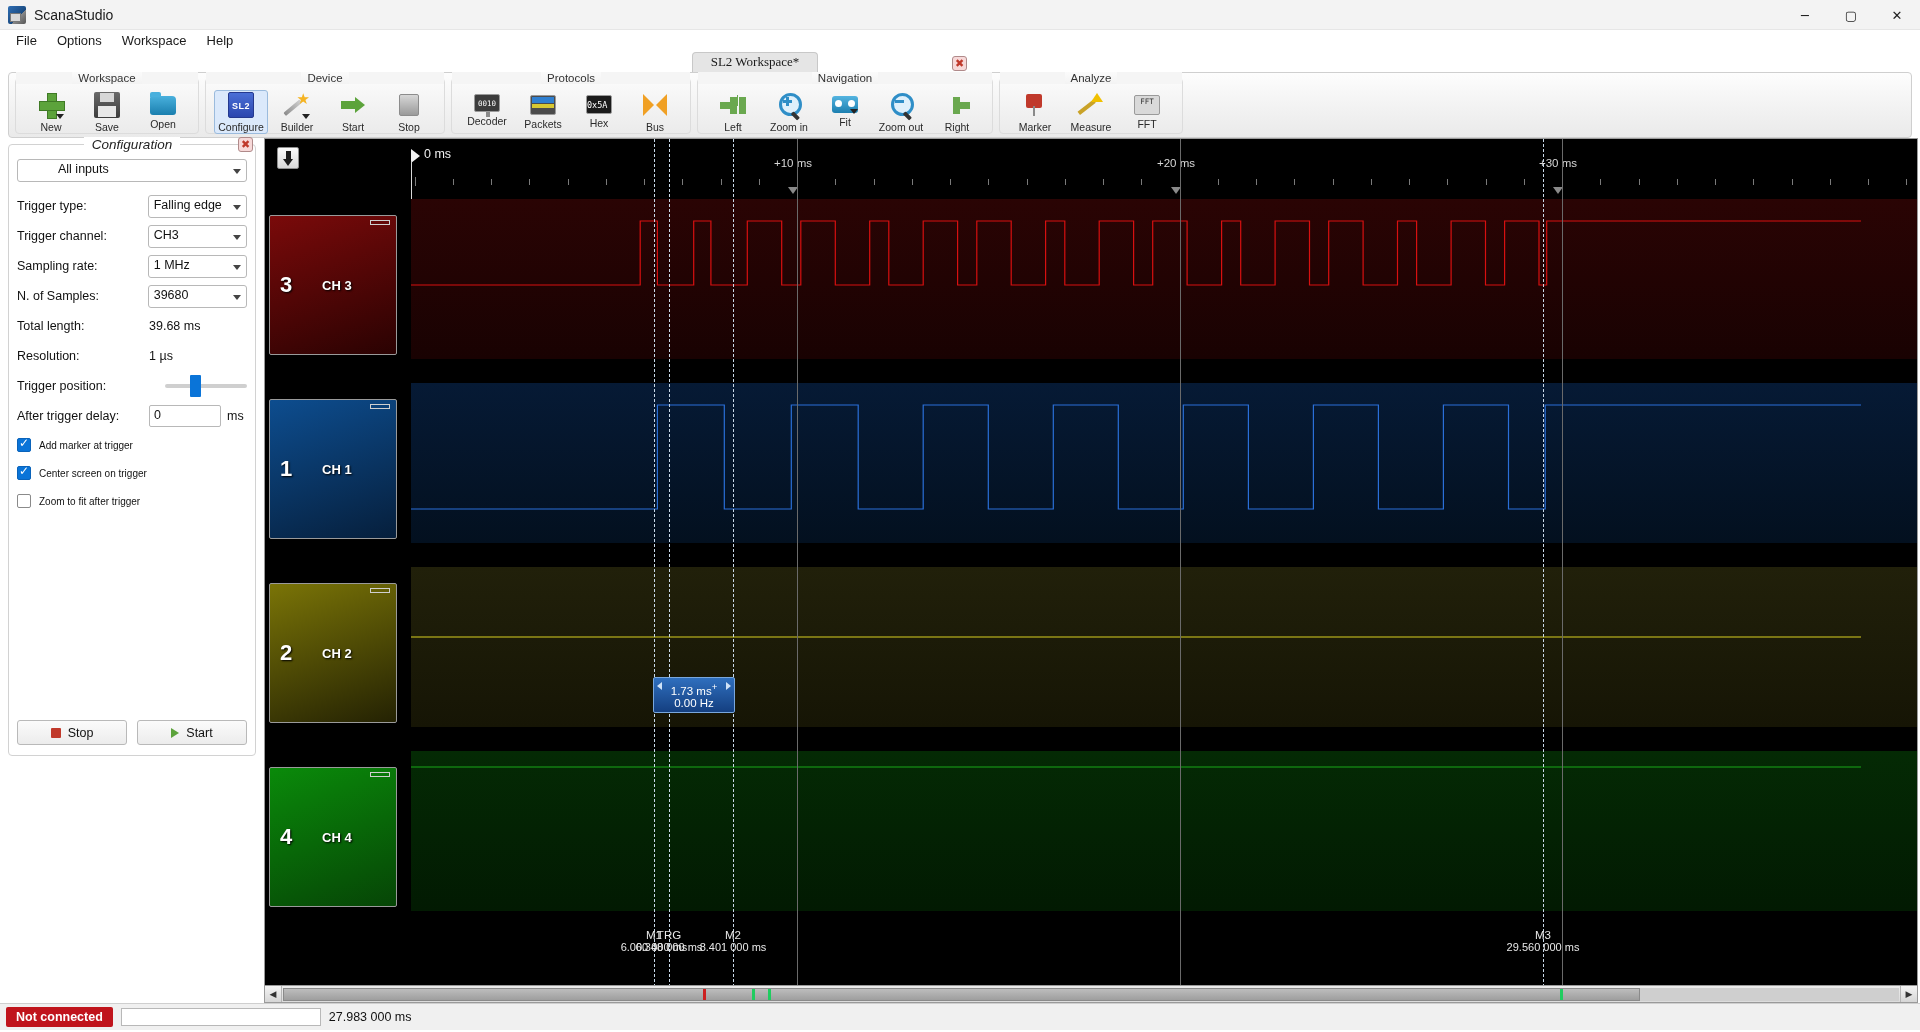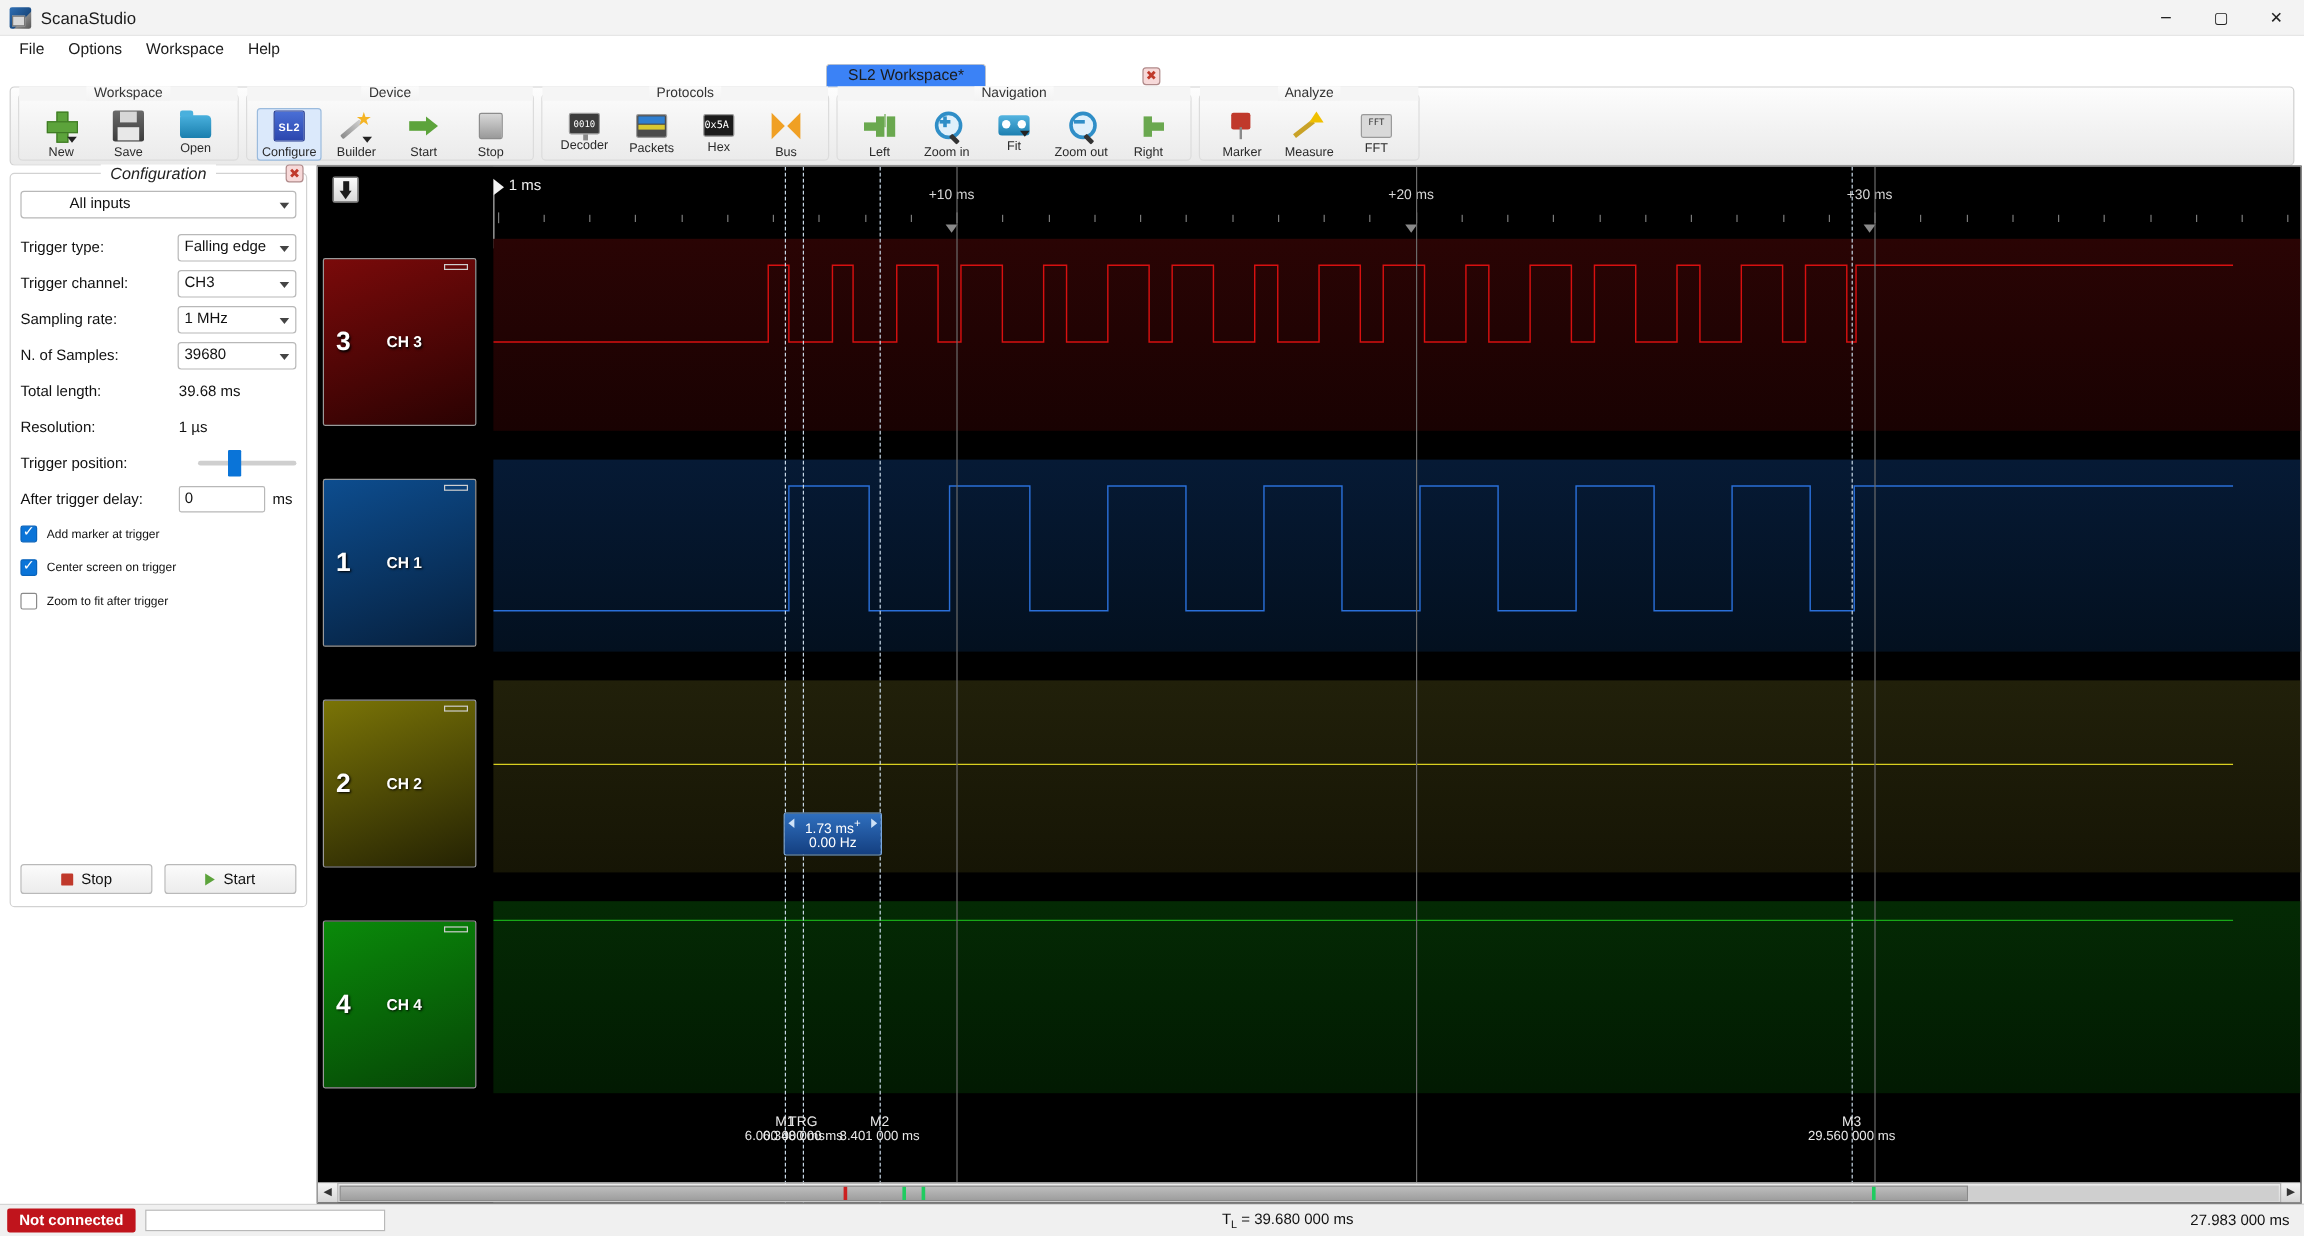--- a/index.html
+++ b/index.html
@@ -42,22 +42,22 @@
 
   
   #ribbon-wrap { background: #ffffff; padding: 0 8px; }
   #tabrow {
     height: 20px; position: relative; display:flex; align-items:flex-end;
     justify-content:center;
   }
   #doc-tab {
     font-size: 13px; color:#1b1b1b; padding: 1px 18px 2px 18px;
     border:1px solid #c8c8c8; border-bottom:none;
-    border-radius: 4px 4px 0 0; background:#3b82f6;
-    position: relative; left: -205px;
+    border-radius: 4px 4px 0 0; background:#e5e5e5;
+    position: relative; left: -205px; font-family: Liberation Serif, serif;
   }
   #tab-close {
     position:absolute; right: 945px; bottom: 1px;
     width: 15px; height: 15px; border:1px solid #b08a8a; border-radius:3px;
     background: #f7d9d9; color:#c0392b; font-size:11px; line-height:13px;
     text-align:center; font-family:"DejaVu Sans", sans-serif;
   }
   #ribbon {
     height: 66px; border:1px solid #cfcfcf; border-radius:4px;
     background: linear-gradient(180deg,#fdfdfd 0%,#f2f2f2 55%,#eaeaea 100%);
@@ -519,21 +519,21 @@
 
     <div id="gutter">
       <div id="dl-btn"></div>
     </div>
 
     <div id="plot">
 
       <div id="ruler">
         <div id="zero-flag">
           <div class="tri"></div>
-          <div class="txt">1 ms</div>
+          <div class="txt">0 ms</div>
           <div class="stem"></div>
         </div>
         <div class="rlabel" style="left:382px">+10 ms</div>
         <div class="rlabel" style="left:765px">+20 ms</div>
         <div class="rlabel" style="left:1147px">+30 ms</div>
         <div class="rmark" style="left:382px"></div>
         <div class="rmark" style="left:765px"></div>
         <div class="rmark" style="left:1147px"></div>
         <div id="ruler-ticks">
             <div class="rtick major" style="left: 3.5px;"></div>
@@ -673,15 +673,14 @@
         <div class="mk" style="left:79%;background:#20cc60"></div>
       </div>
       <div class="sarrow r">▶</div>
     </div>
   </div>
 </div>
 
 <div id="status">
   <div id="notconn">Not connected</div>
   <div id="statusfield"></div>
-  <div id="tl"><span>T</span><sub>L</sub><span> = 39.680 000 ms</span></div>
   <div id="rtime">27.983 000 ms</div>
 </div>
 
 </body></html>

